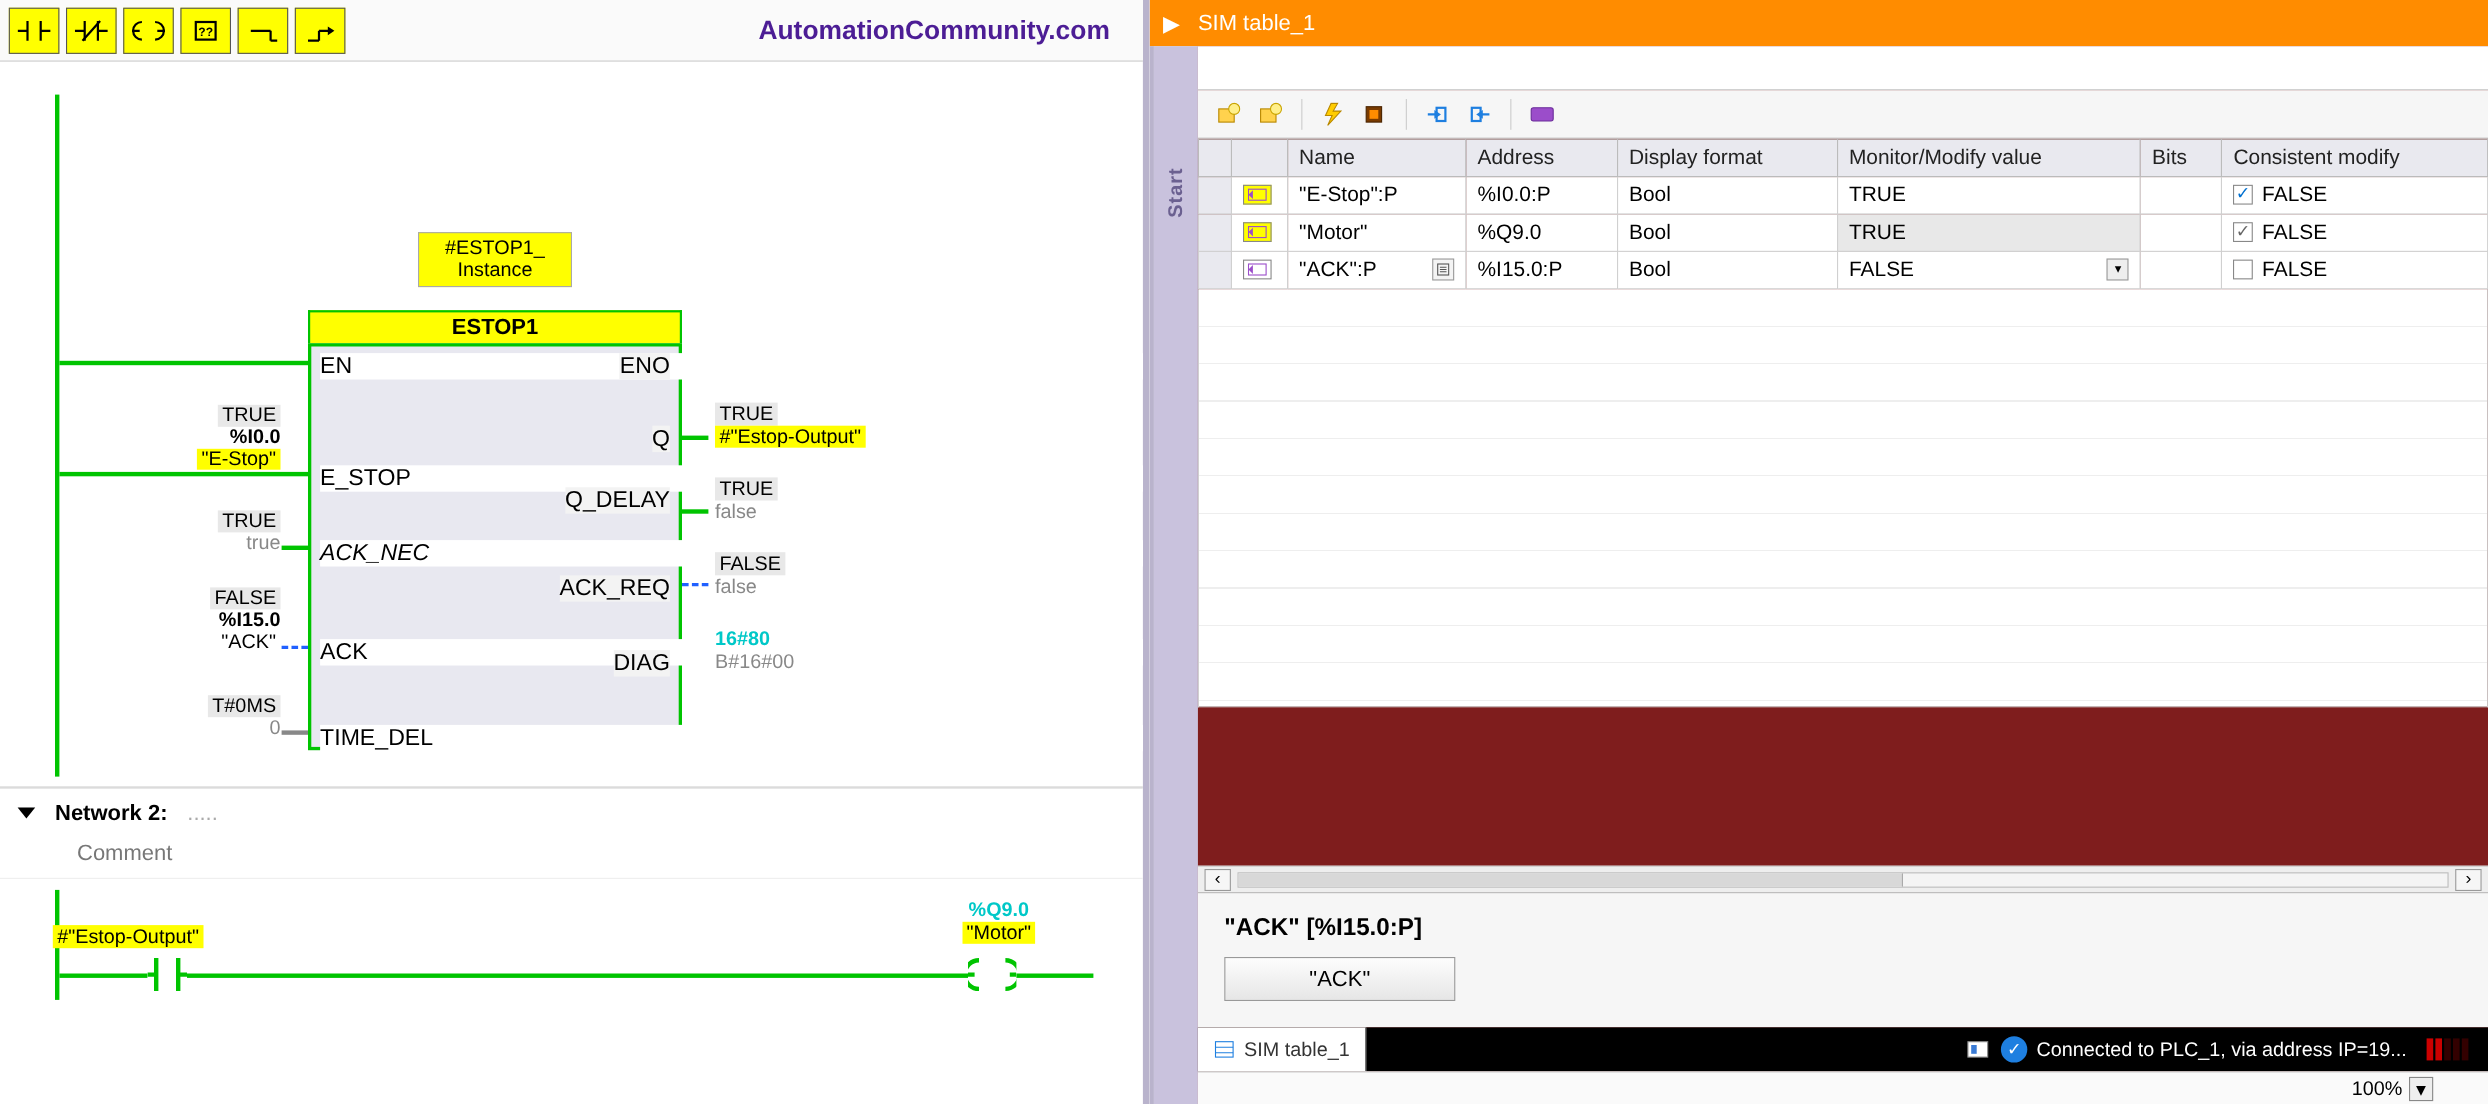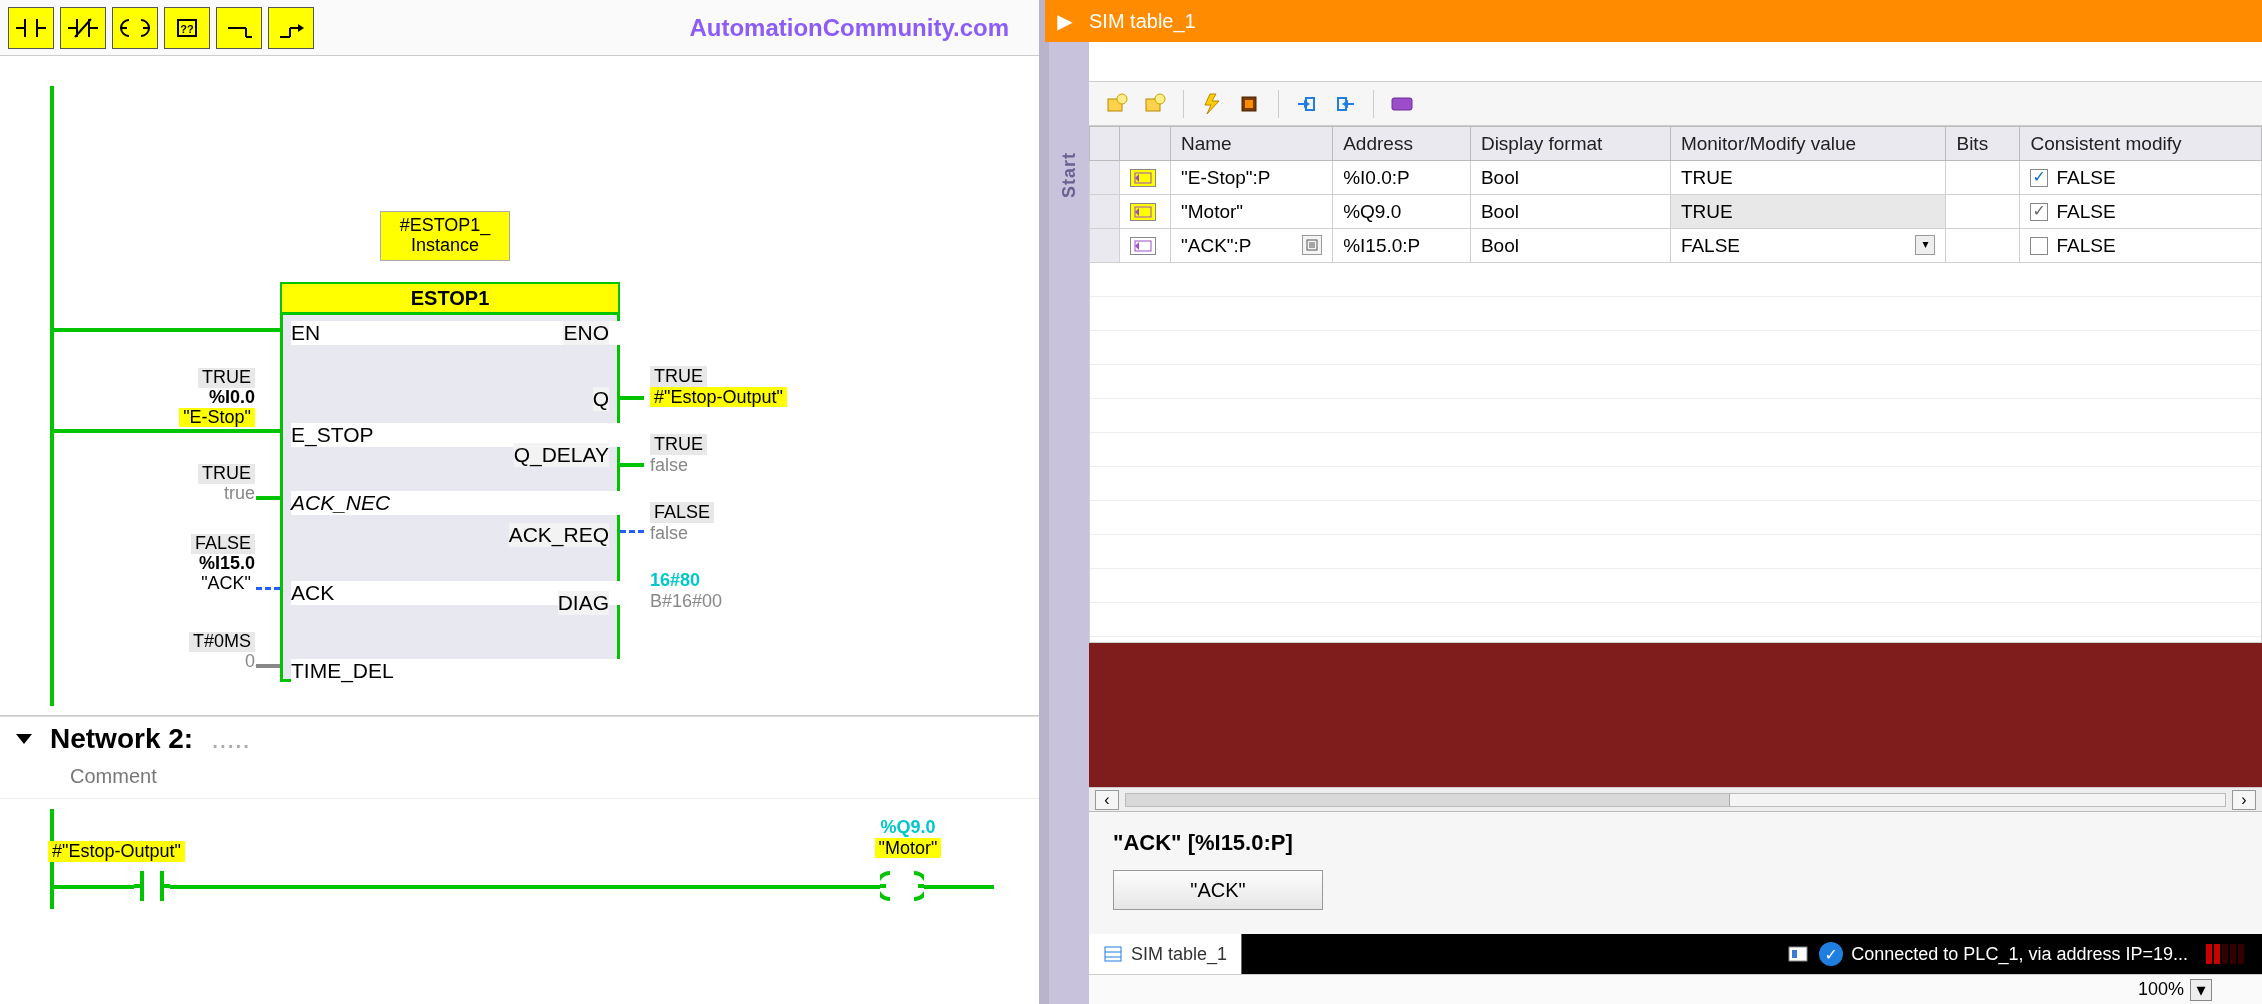--- a/index.html
+++ b/index.html
@@ -4,28 +4,28 @@
 <style>
 * { box-sizing: border-box; margin: 0; padding: 0; font-family: "Segoe UI", Tahoma, sans-serif; }
 body { background: #fff; overflow: hidden; }
 .root { display: flex; width: 2262px; height: 1004px; }
 
 
 .left { width: 1045px; border-right: 6px solid #b9b3cc; position: relative; background: #fff; display: flex; flex-direction: column; }
 .toolbar { height: 56px; display: flex; align-items: center; padding: 0 8px; border-bottom: 1px solid #ccc; background: #fafafa; position: relative; }
 .toolbar .btn { width: 46px; height: 42px; background: #ffff00; border: 1px solid #555; margin-right: 6px; display: flex; align-items: center; justify-content: center; font-weight: bold; cursor: pointer; }
 .toolbar .btn svg { width: 30px; height: 26px; }
-.watermark { position: absolute; right: 30px; top: 50%; transform: translateY(-50%); font-weight: bold; font-size: 24px; color: #8b5cf6; }
+.watermark { position: absolute; right: 30px; top: 50%; transform: translateY(-50%); font-weight: bold; font-size: 24px; color: #4c1d95; }
 
 .ladder-scroll { flex: 1; overflow: hidden; position: relative; }
 .ladder-canvas { position: relative; height: 660px; border-bottom: 1px solid #ccc; }
 .rail { position: absolute; left: 50px; top: 30px; width: 4px; height: 620px; background: #00c400; }
 
 .block-label { position: absolute; background: #ffff00; border: 1px solid #aaa; padding: 4px 12px; text-align: center; font-size: 18px; }
-.block-label.inst { left: 380px; top: 155px; width: 130px; line-height: 1.1; }
+.block-label.inst { left: 380px; top: 155px; width: 140px; line-height: 1.1; }
 .block-title { position: absolute; left: 280px; top: 226px; width: 340px; height: 30px; background: #ffff00; border: 2px solid #00c400; border-bottom: none; text-align: center; font-size: 20px; font-weight: bold; line-height: 28px; }
 .fb { position: absolute; left: 280px; top: 256px; width: 340px; height: 370px; background: #e8e8f0; border: 3px solid #00c400; }
 .fb .pin { position: absolute; font-size: 21px; color: #000; }
 .fb .pin.left { left: 8px; }
 .fb .pin.right { right: 8px; text-align: right; }
 
 
 .hwire { position: absolute; height: 4px; background: #00c400; }
 .hwire.blue-dash { background: transparent; border-top: 3px dashed #2060ff; height: 0; }
 
@@ -38,21 +38,21 @@
 .tag .lit { color: #888; }
 
 .out-tag { position: absolute; text-align: left; font-size: 18px; line-height: 1.15; }
 .out-tag .v { background: #e8e8e8; padding: 0 4px; display: inline-block; }
 .out-tag .name { background: #ffff00; padding: 0 4px; display: inline-block; }
 .out-tag .lit { color: #888; }
 .out-tag .addr { color: #00c8c8; font-weight: bold; }
 
 
 .net2 { border-top: 1px solid #ddd; }
-.net2-head { height: 44px; display: flex; align-items: center; padding: 12px 16px; gap: 18px; font-size: 28px; }
+.net2-head { height: 44px; display: flex; align-items: center; padding: 12px 16px; gap: 18px; font-size: 20px; }
 .net2-head .tri { width: 0; height: 0; border-left: 8px solid transparent; border-right: 8px solid transparent; border-top: 10px solid #000; }
 .net2-head b { font-weight: bold; }
 .net2-comment { padding: 4px 70px 10px; color: #777; font-size: 20px; border-bottom: 1px solid #eee; }
 .net2-rung { position: relative; height: 120px; }
 .net2-rung .rail2 { position: absolute; left: 50px; top: 10px; width: 4px; height: 100px; background: #00c400; }
 
 
 .right { flex: 1; display: flex; flex-direction: column; background: #f3f3f3; }
 .right-title { background: #ff8c00; color: #fff; height: 42px; display: flex; align-items: center; font-size: 20px; padding-left: 10px; gap: 14px; font-weight: 500; }
 .right-title .arrow { width: 20px; height: 20px; display: flex; align-items: center; justify-content: center; cursor: pointer; }

